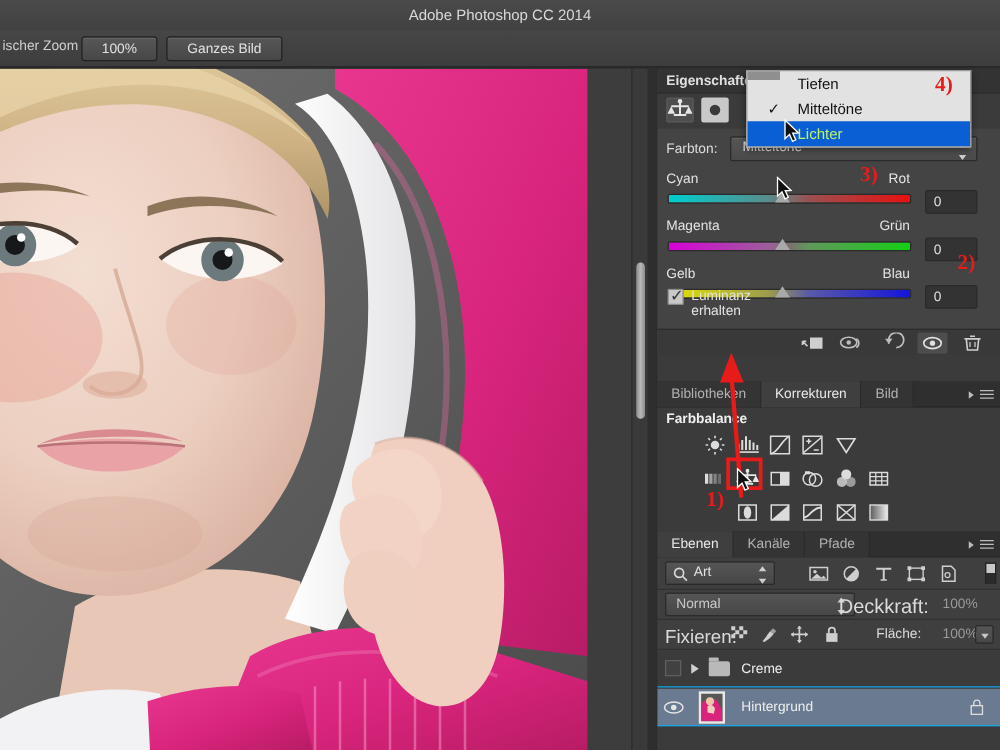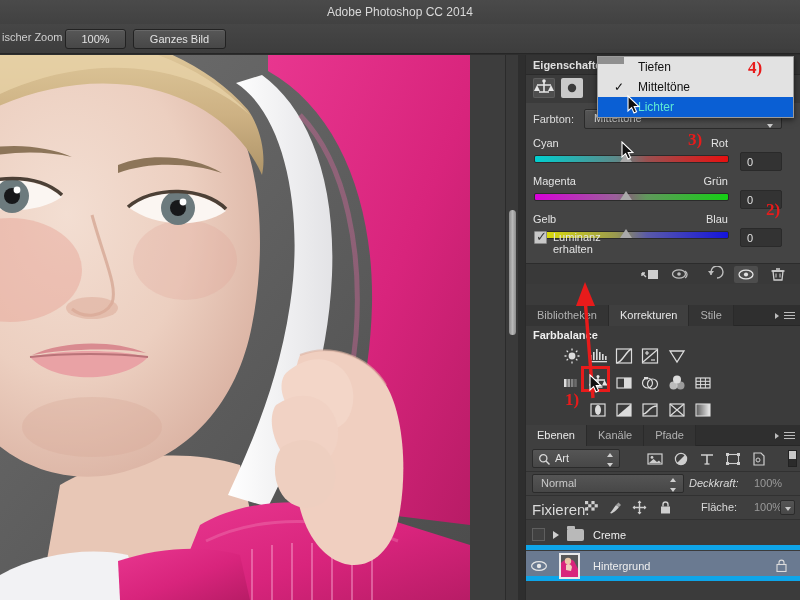--- a/index.html
+++ b/index.html
@@ -104,48 +104,48 @@
   .kindsel { position:absolute; left:6px; top:3px; width:88px; height:19px; border:1px solid #2b2b2b; border-radius:2px;
     background:linear-gradient(180deg,#555 0%,#474747 100%); }
   .kindsel .kv { position:absolute; left:22px; top:2px; font-size:11px; color:#e2e2e2; }
   .filt-ico { position:absolute; top:5px; width:18px; height:16px; }
   .fswatch { position:absolute; right:4px; top:4px; width:9px; height:17px; background:linear-gradient(180deg,#c8c8c8 50%,#2b2b2b 50%); border:1px solid #222; }
 
   .blendrow { position:absolute; left:0; top:47px; width:295px; height:24px; background:#3f3f3f; border-bottom:1px solid #313131; }
   .blendsel { position:absolute; left:6px; top:2px; width:152px; height:19px; border:1px solid #2b2b2b; border-radius:2px;
     background:linear-gradient(180deg,#555 0%,#474747 100%); }
   .blendsel .bv { position:absolute; left:8px; top:2px; font-size:11px; color:#c9c9c9; }
-  .dklab { position:absolute; left:163px; top:5px; font-size:11px; color:#dadada;font-style:italic; }
+  .dklab { position:absolute; left:145px; top:5px; font-size:16px; color:#dadada; }
   .dkval { position:absolute; left:228px; top:5px; font-size:11px; color:#9a9a9a; }
   .dkarrow { position:absolute; right:6px; top:4px; width:15px; height:15px; border:1px solid #2b2b2b; border-radius:2px;
     background:linear-gradient(180deg,#555,#474747); }
   .dkarrow::after{content:"";position:absolute;left:4px;top:6px;border-left:3.5px solid transparent;border-right:3.5px solid transparent;border-top:4px solid #c8c8c8;}
 
   .fixrow { position:absolute; left:0; top:71px; width:275px; height:24px; background:#3f3f3f; border-bottom:1px solid #313131; }
   .fixlab { position:absolute; left:6px; top:5px; font-size:15px; color:#dadada; }
   .fix-ico { position:absolute; top:4px; width:15px; height:15px; }
   .flab { position:absolute; left:175px; top:5px; font-size:11px; color:#dadada; }
   .fval { position:absolute; left:228px; top:5px; font-size:11px; color:#9a9a9a; }
 
-  .lrow { position:absolute; left:0; width:275px; height:30px; border-bottom:5px solid #0ea5e9;text-align:right; }
+  .lrow { position:absolute; left:0; width:275px; height:30px; border-bottom:1px solid #0ea5e9;text-align:right; }
   .lrow.sel { background:#6a7a91; }
   .lrow .eyecell { position:absolute; left:0; top:0; width:26px; height:30px; }
   .lrow .lname { position:absolute; top:9px; font-size:11px; color:#eee; }
   .folder { position:absolute; left:41px; top:9px; width:17px; height:12px; background:#b9b9b9; border-radius:1px 2px 2px 1px; }
   .folder::before{content:"";position:absolute;left:0;top:-3px;width:8px;height:3px;background:#b9b9b9;border-radius:1px 1px 0 0;}
   .tri { position:absolute; left:27px; top:11px; border-left:6px solid #cfcfcf; border-top:4px solid transparent; border-bottom:4px solid transparent; }
   .lthumb { position:absolute; left:33px; top:2px; width:21px; height:26px; border:2px solid #e9e9e9; background:#555; overflow:hidden;}
   .lockico { position:absolute; right:14px; top:8px; width:11px; height:13px; }
   .emptybox { position:absolute; left:6px; top:8px; width:13px; height:13px; border:1px solid #5f5f5f; background:#414141; }
 
   
-  .menu { position:absolute; left:597px; top:56px; width:197px; background:#e2e2e2;
+  .menu { position:absolute; left:597px; top:56px; width:180px; background:#e2e2e2;
     border:1px solid #9a9a9a; box-shadow:0 2px 6px rgba(0,0,0,.55); z-index:60; }
   .menu .mi { position:relative; height:20px; line-height:20px; font-size:12px; color:#111; padding-left:40px; }
-  .menu .mi.hot { background:#0a5fd4; color:#5eead4; }
+  .menu .mi.hot { background:#0a5fd4; color:#bef264; }
   .menu .tick { position:absolute; left:16px; top:0; font-size:12px; color:#111; }
   .menu-notch { position:absolute; left:0; top:0; width:26px; height:7px; background:#8f8f8f; }
 
   
   .anno { position:absolute; color:#e81b1b; font-size:17px; font-weight:bold; z-index:70;
     font-family:"Liberation Serif", serif; }
   .arrow-svg { position:absolute; left:560px; top:280px; z-index:65; }
   .cursor { position:absolute; z-index:80; width:13px; height:19px; }
 </style>
 </head>
@@ -371,21 +371,21 @@
             </svg>
           </div>
         </div>
       </div>
     </div>
 
     <div class="corr">
       <div class="panel-tabrow">
         <div class="ptab">Bibliotheken</div>
         <div class="ptab active">Korrekturen</div>
-        <div class="ptab">Stile</div>
+        <div class="ptab">Bild</div>
         <div class="pmenu">
             <i></i>
             <i></i>
             <i></i>
           </div>
       </div>
       <div class="corr-title">Farbbalance</div>
 
       <div class="adj-ico" style="left:36px;top:42px;">
         <svg width="20" height="18" viewBox="0 0 20 18">

